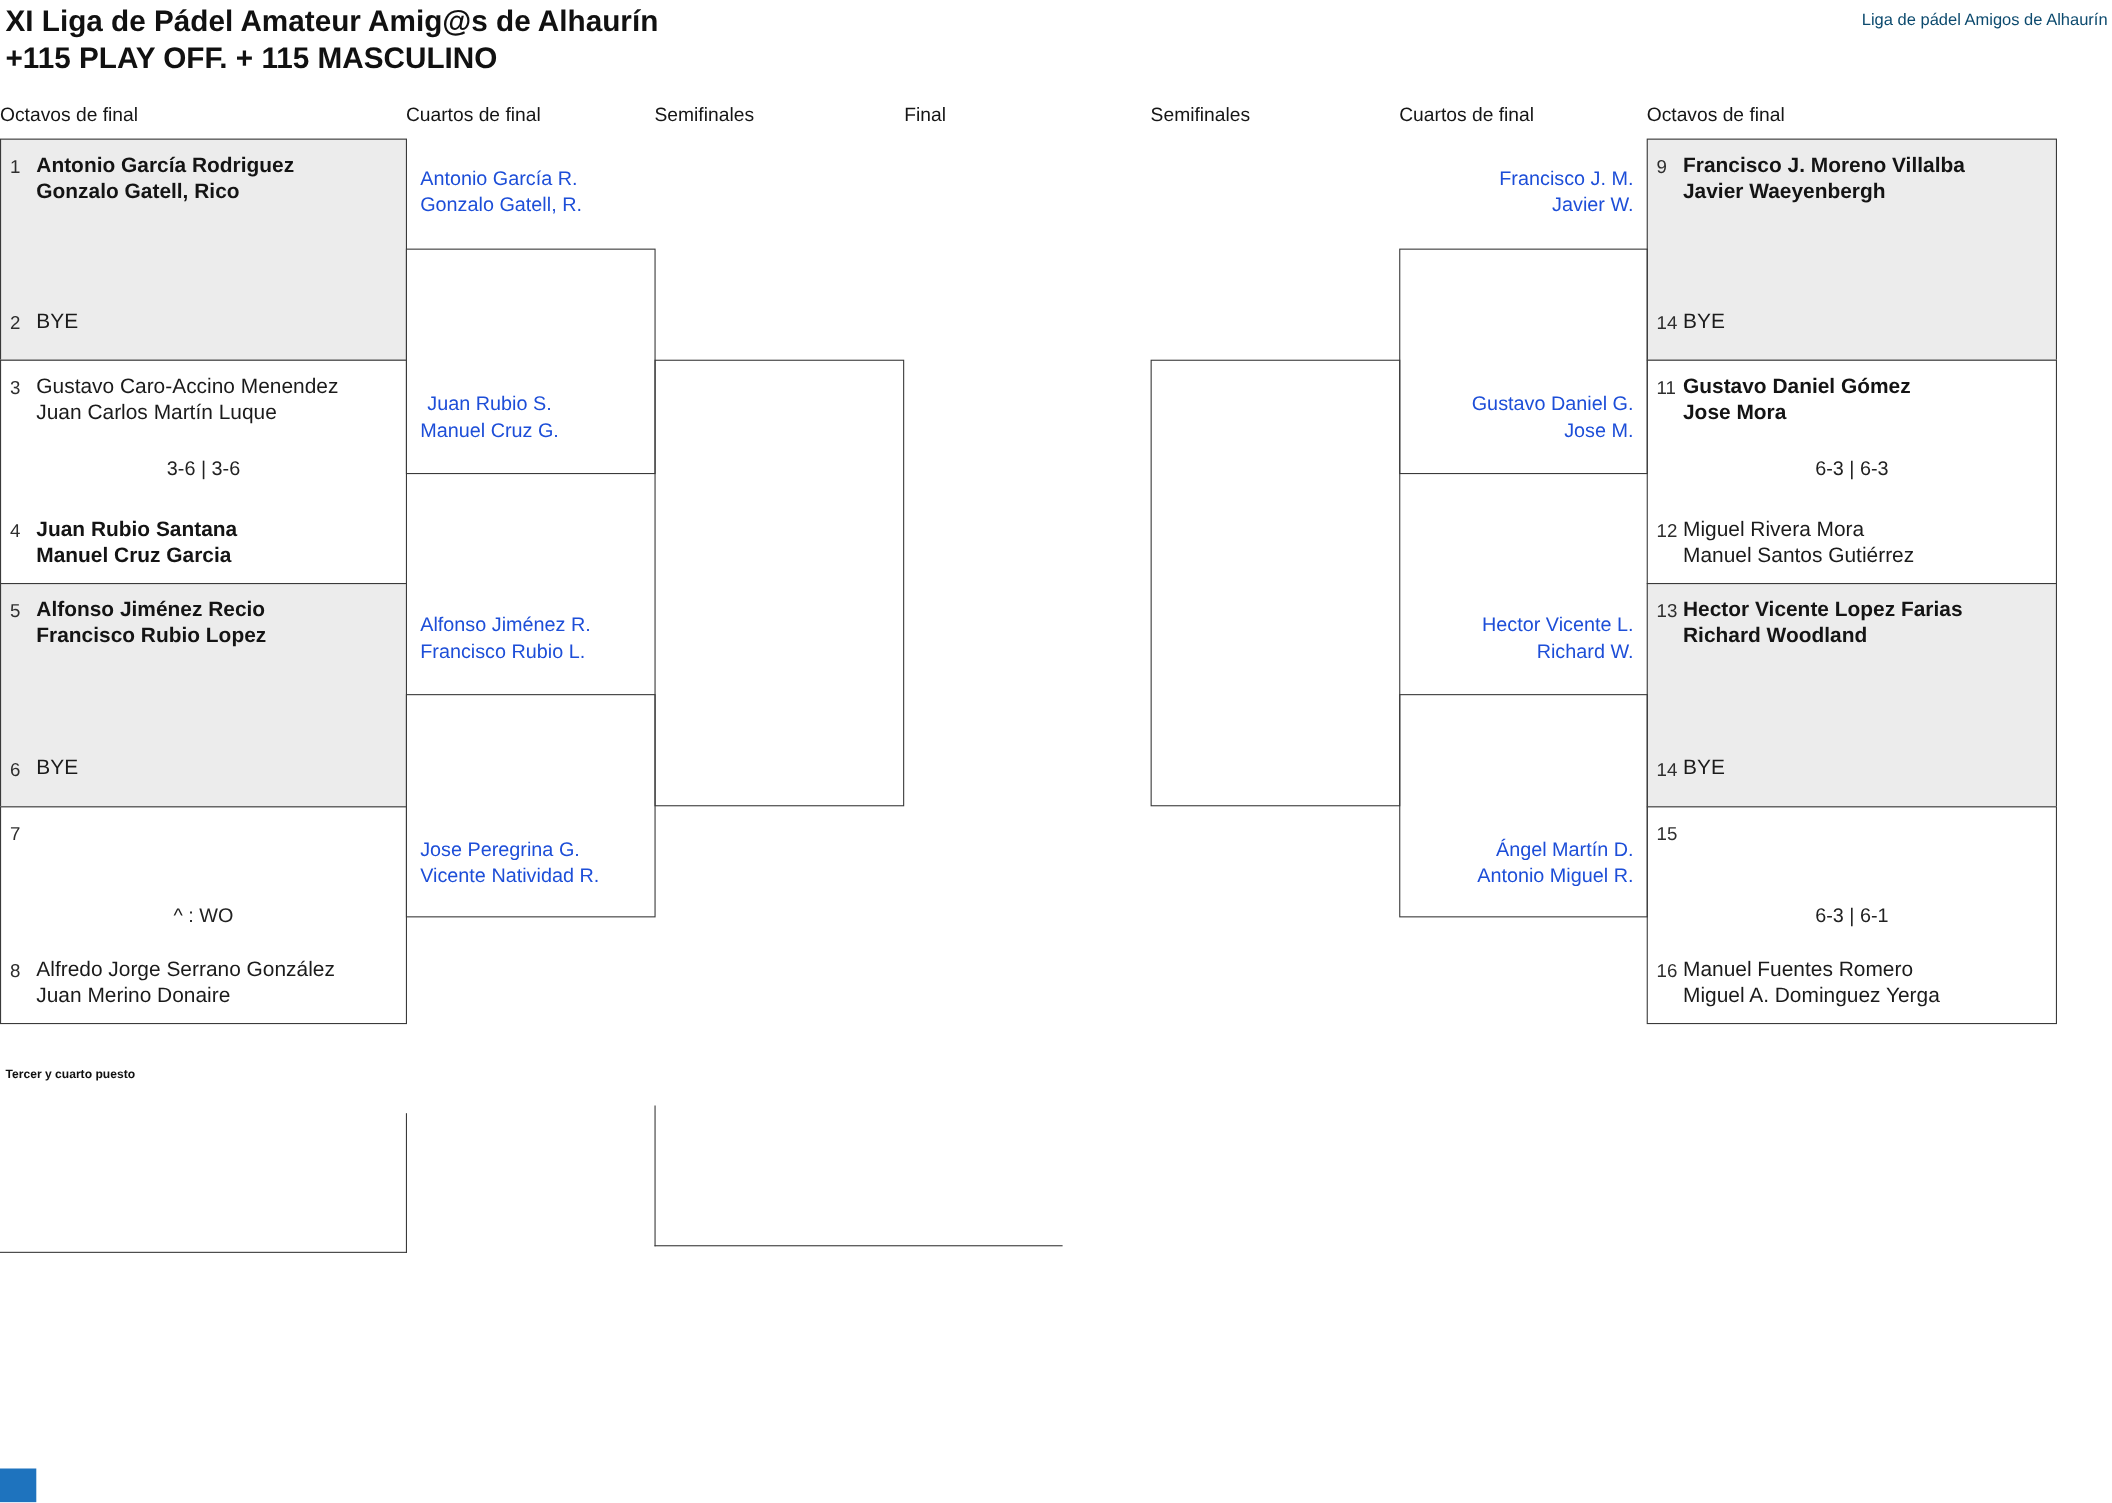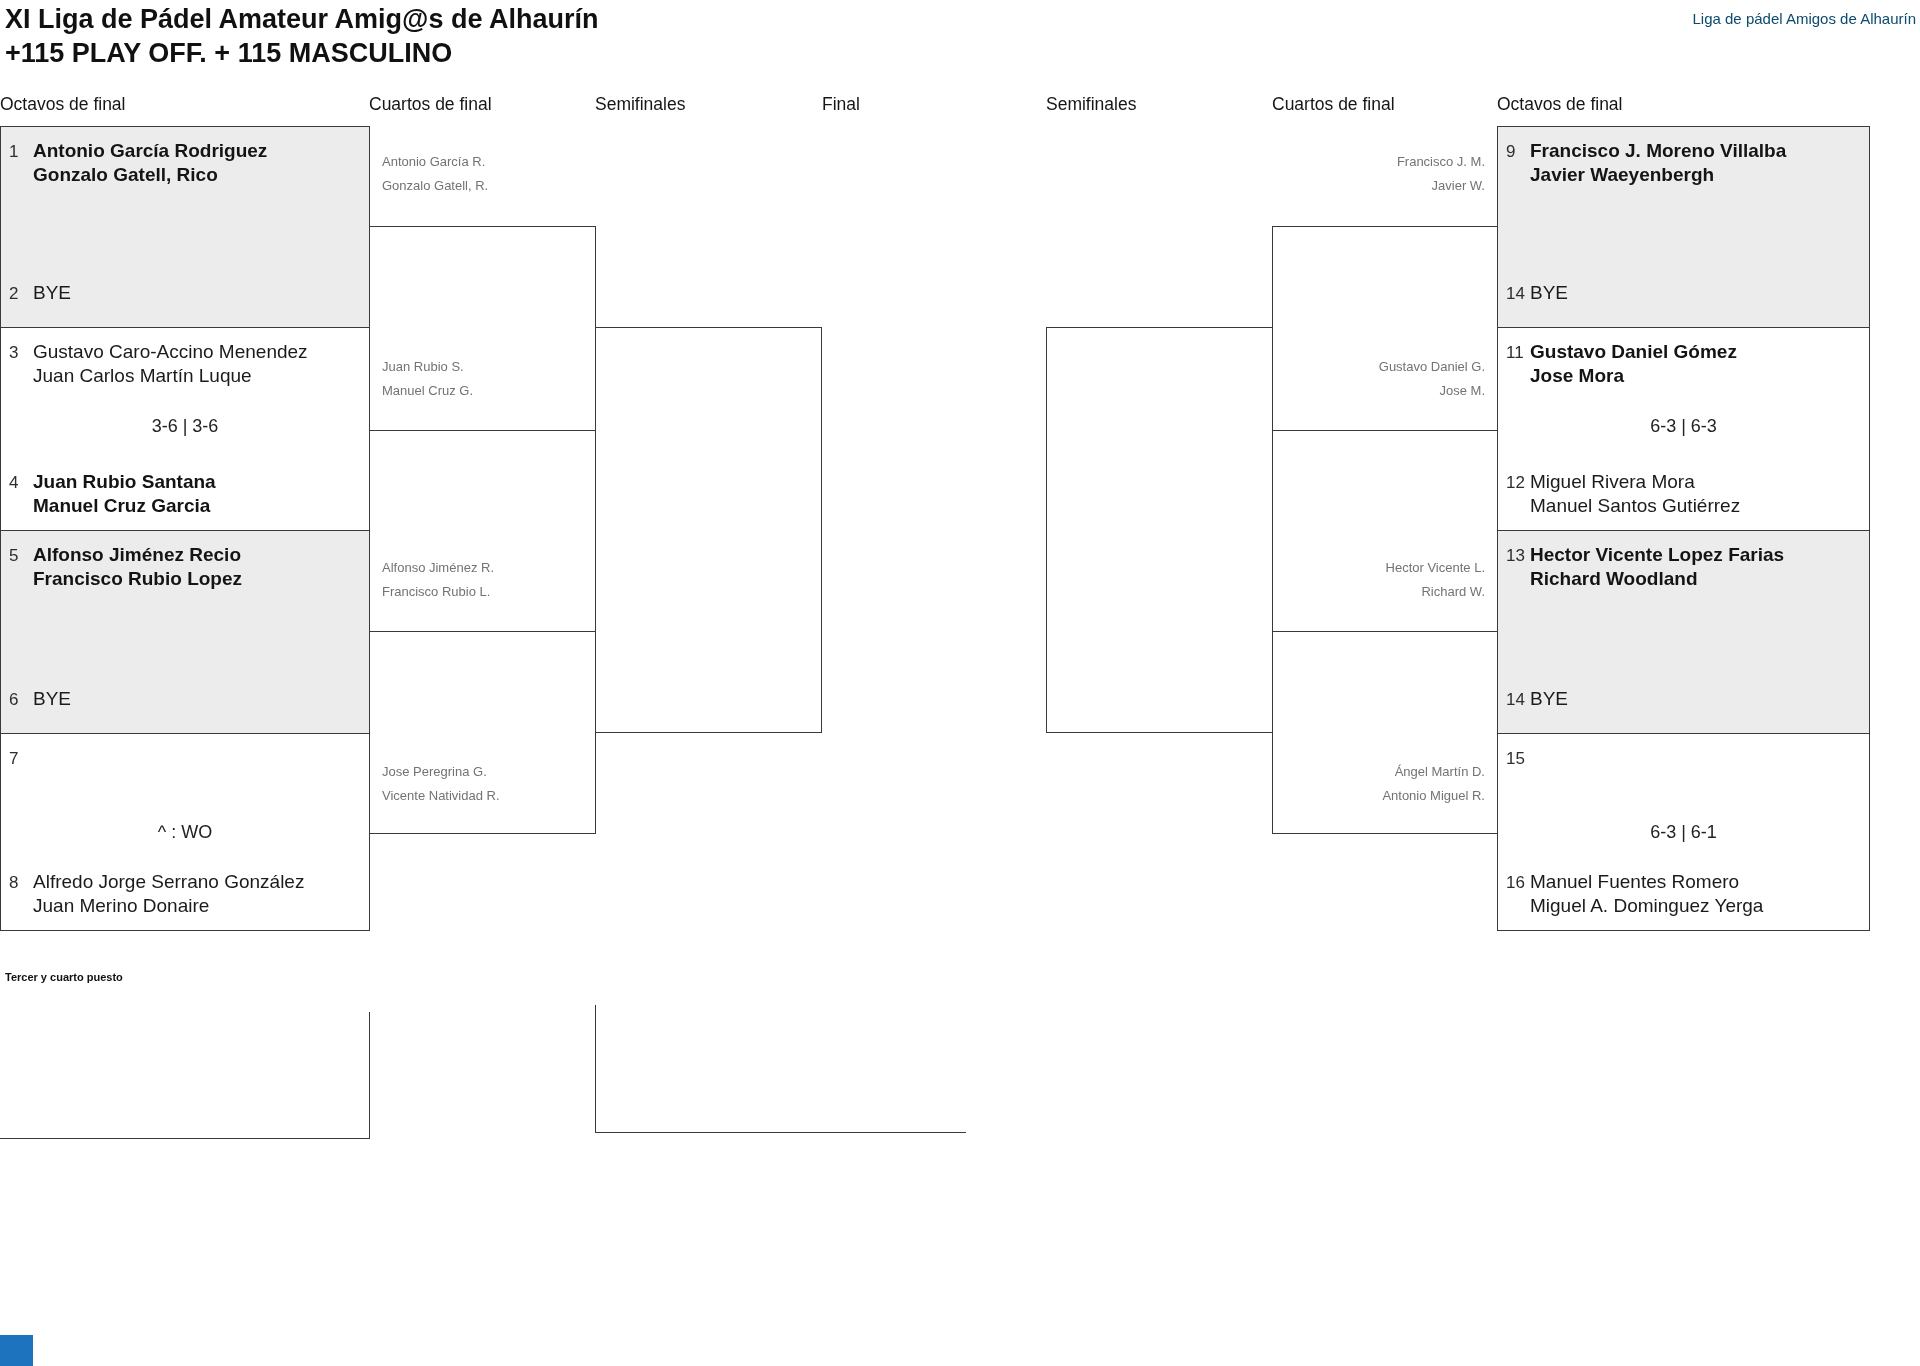--- a/index.html
+++ b/index.html
@@ -18,21 +18,21 @@
   .entry.top{top:12px;}
   .entry.bot{bottom:12px;}
   .entry.bot.single{bottom:22px;}
   .seed{min-width:24px;font-size:17px;color:#2e2e2e;padding-top:3px;}
   .names{font-size:19px;line-height:24px;color:#1b1b1b;}
   .names.bold{font-weight:700;color:#141414;}
   .score{position:absolute;left:0;right:0;top:88px;text-align:center;font-size:18px;color:#222;}
 
   .rbox{position:absolute;box-sizing:border-box;border:1px solid #3a3a3a;background:transparent;}
 
-  .qf-label{position:absolute;font-size:13px;line-height:24px;color:#737373;}
+  .qf-label{position:absolute;font-size:18px;line-height:24px;color:#1d4ed8;}
   .qf-label.right{text-align:right;}
 
   .tp-label{position:absolute;left:5px;top:971px;font-size:11px;font-weight:700;color:#111;}
   .line{position:absolute;background:#3a3a3a;}
 
   .blue-corner{position:absolute;left:0;top:1335px;width:33px;height:31px;background:#1e73be;border:0;}
 </style>
 </head>
 <body>
 
@@ -192,21 +192,21 @@
   <div class="rbox" style="left:369px;top:631px;width:227px;height:203px;"></div>
   <div class="rbox" style="left:595px;top:327px;width:227px;height:406px;"></div>
   <div class="rbox" style="left:1046px;top:327px;width:227px;height:406px;"></div>
   <div class="rbox" style="left:1272px;top:226px;width:226px;height:205px;"></div>
   <div class="rbox" style="left:1272px;top:631px;width:226px;height:203px;"></div>
 
   <div class="qf-label" style="left:382px;top:150px;">
     <div>Antonio García R.</div>
     <div>Gonzalo Gatell, R.</div>
   </div>
-  <div class="qf-label" style="left:382px;top:355px;">
+  <div class="qf-label" style="left:382px;top:355px;text-align:center;">
     <div>Juan Rubio S.</div>
     <div>Manuel Cruz G.</div>
   </div>
   <div class="qf-label" style="left:382px;top:556px;">
     <div>Alfonso Jiménez R.</div>
     <div>Francisco Rubio L.</div>
   </div>
   <div class="qf-label" style="left:382px;top:760px;">
     <div>Jose Peregrina G.</div>
     <div>Vicente Natividad R.</div>

